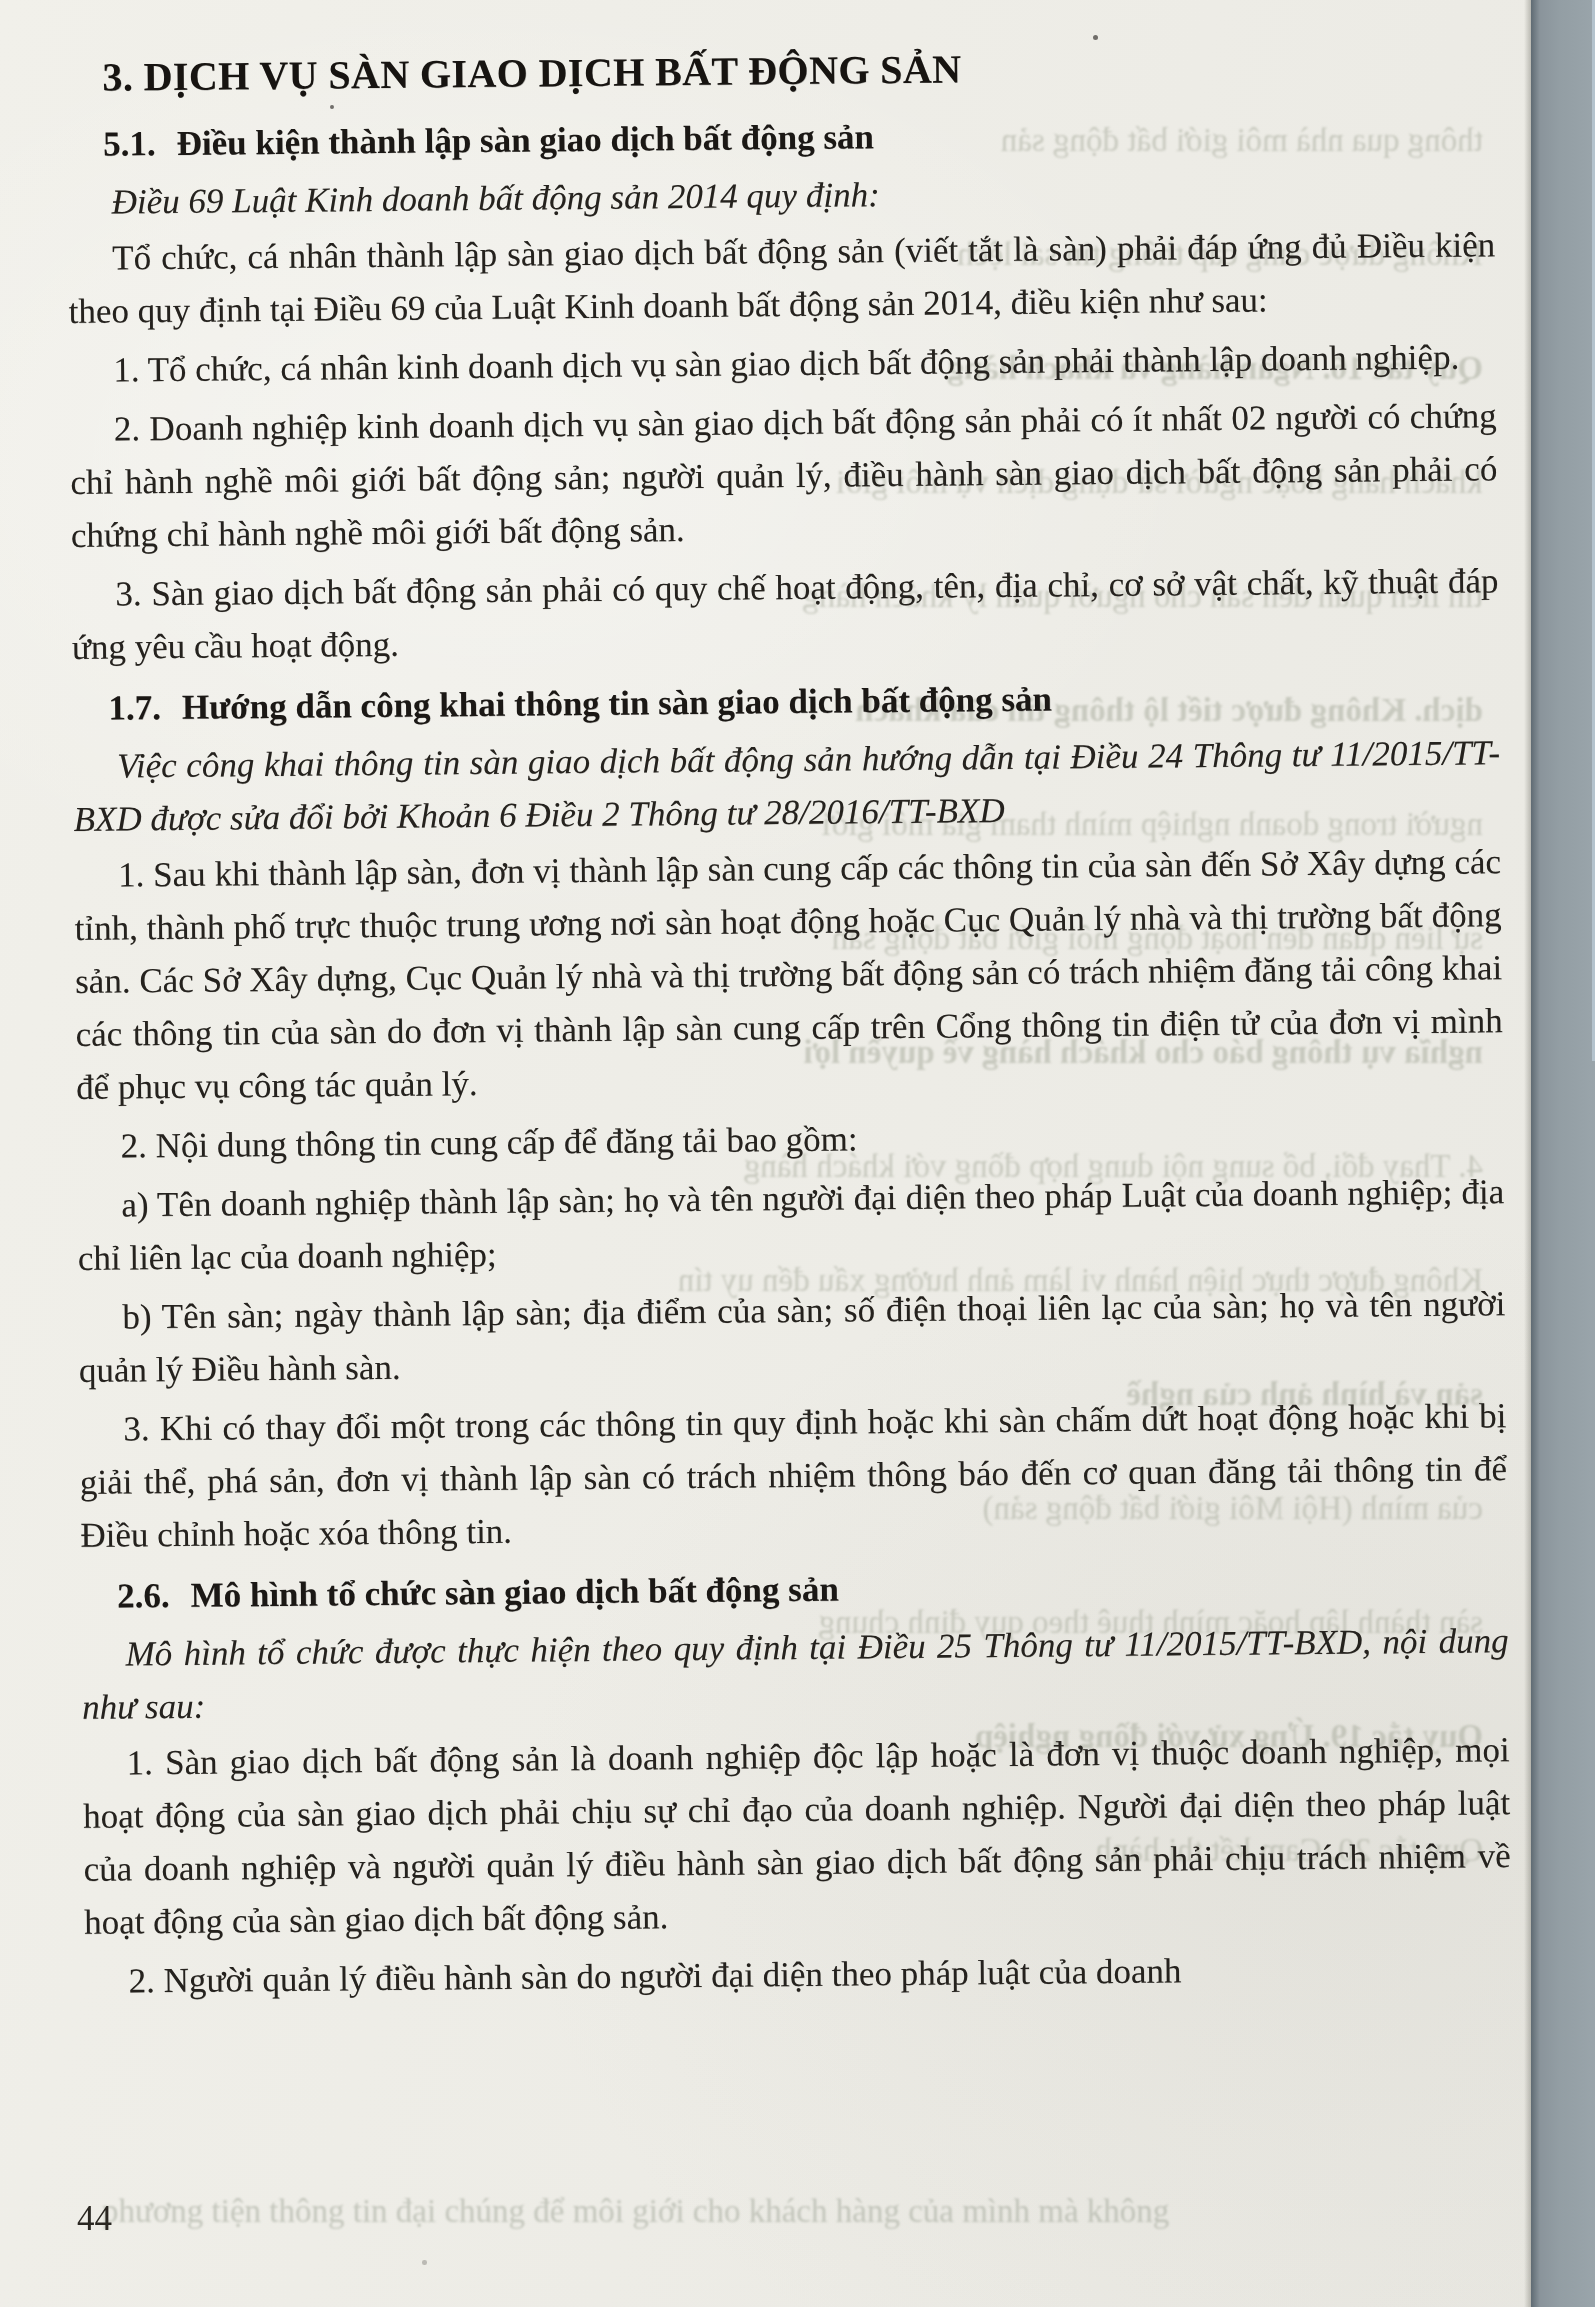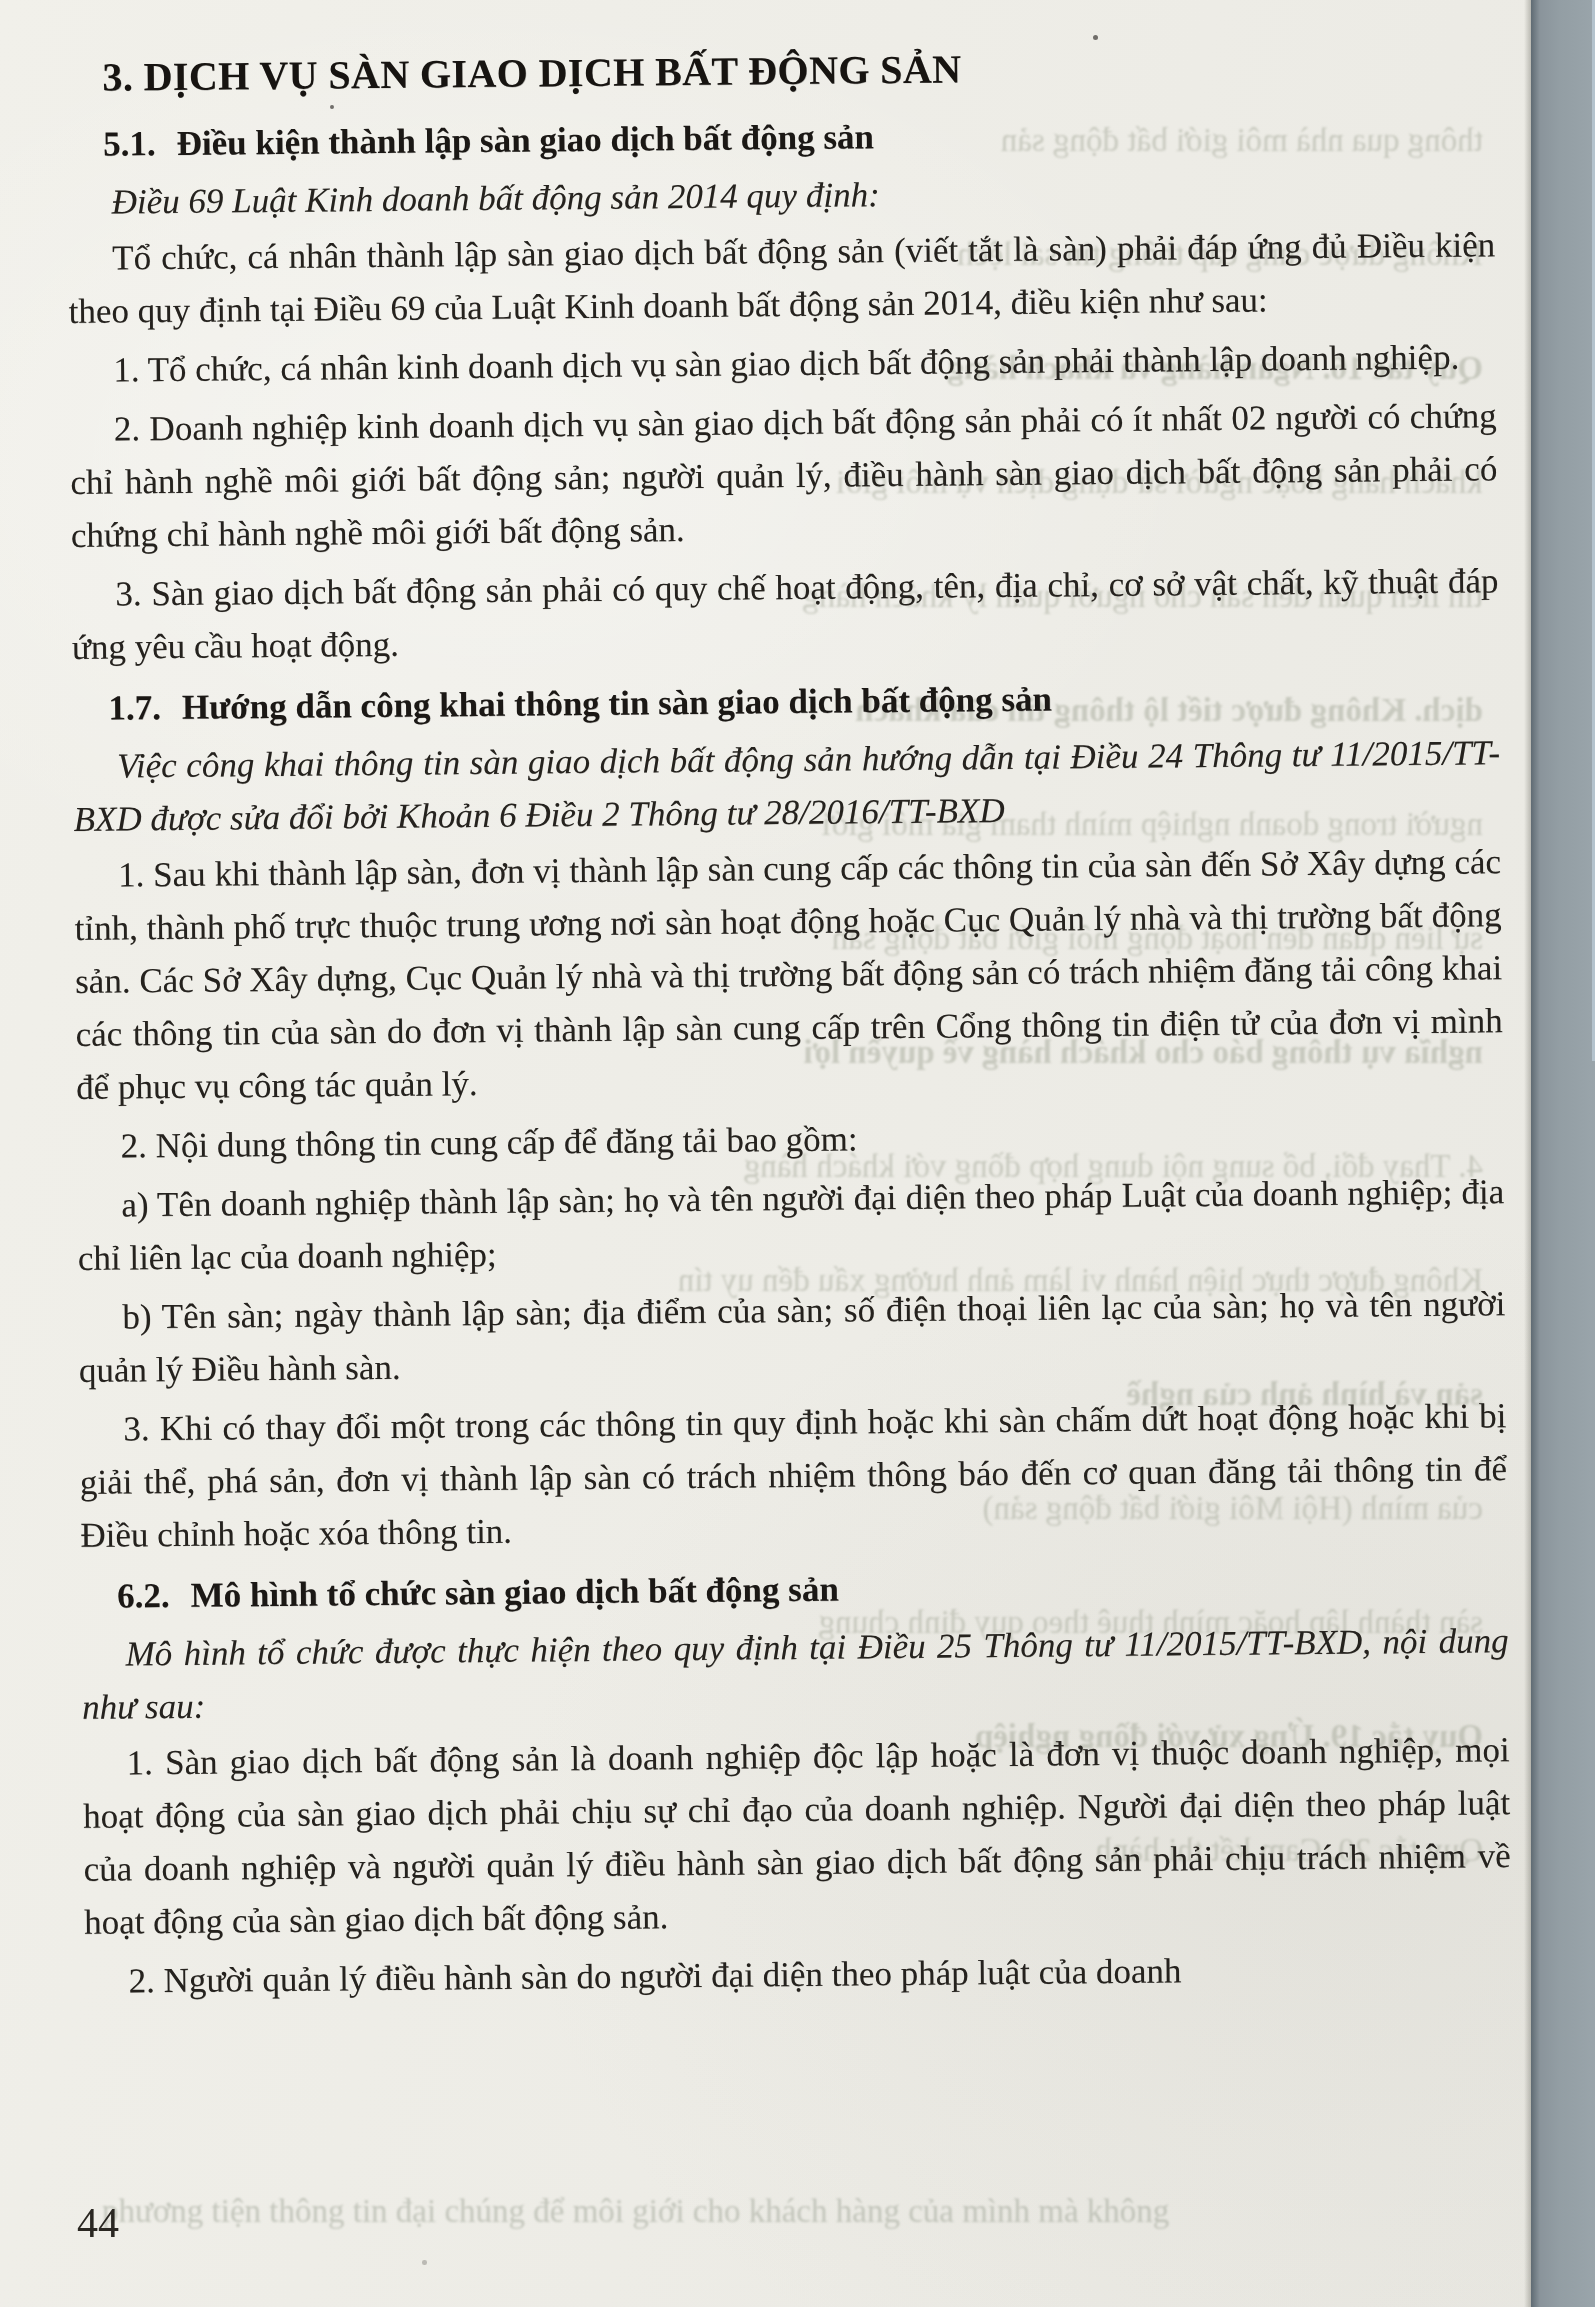--- a/index.html
+++ b/index.html
@@ -60,21 +60,21 @@
   .heading .hnum{margin-right:21px;}
   .ref{
     font-style:italic;text-indent:44px;text-align:justify;margin:1.5px 0 3px 0;
   }
   .para{
     text-indent:44px;text-align:justify;margin:3px 0 6px 0;
   }
   .doc, .ref, .para{text-shadow:0.2px 0.3px 0.4px rgba(40,38,34,.28);}
   .pagenum{
     position:absolute;left:77px;top:2199px;z-index:3;
-    font-size:42px;color:#2a2722;
+    font-size:35px;color:#2a2722;
   }
   .speck{position:absolute;border-radius:50%;background:rgba(45,42,38,.65);z-index:4;}
   .speck.s1{width:5.3px;height:5.3px;left:1093px;top:35px;}
   .speck.s2{width:3.8px;height:3.8px;left:330px;top:105px;}
   .speck.s3{width:4.5px;height:4.5px;left:422px;top:2260px;opacity:.4;}
 </style>
 </head>
 <body>
 
 <div class="paper"></div>
@@ -117,21 +117,21 @@
       <span class="hnum">1.7.</span><span>Hướng dẫn công khai thông tin sàn giao dịch bất động sản</span>
     </div>
     <div class="ref">Việc công khai thông tin sàn giao dịch bất động sản hướng dẫn tại Điều 24 Thông tư 11/2015/TT-BXD được sửa đổi bởi Khoản 6 Điều 2 Thông tư 28/2016/TT-BXD</div>
     <div class="para">1. Sau khi thành lập sàn, đơn vị thành lập sàn cung cấp các thông tin của sàn đến Sở Xây dựng các tỉnh, thành phố trực thuộc trung ương nơi sàn hoạt động hoặc Cục Quản lý nhà và thị trường bất động sản. Các Sở Xây dựng, Cục Quản lý nhà và thị trường bất động sản có trách nhiệm đăng tải công khai các thông tin của sàn do đơn vị thành lập sàn cung cấp trên Cổng thông tin điện tử của đơn vị mình để phục vụ công tác quản lý.</div>
     <div class="para">2. Nội dung thông tin cung cấp để đăng tải bao gồm:</div>
     <div class="para">a) Tên doanh nghiệp thành lập sàn; họ và tên người đại diện theo pháp Luật của doanh nghiệp; địa chỉ liên lạc của doanh nghiệp;</div>
     <div class="para">b) Tên sàn; ngày thành lập sàn; địa điểm của sàn; số điện thoại liên lạc của sàn; họ và tên người quản lý Điều hành sàn.</div>
     <div class="para">3. Khi có thay đổi một trong các thông tin quy định hoặc khi sàn chấm dứt hoạt động hoặc khi bị giải thể, phá sản, đơn vị thành lập sàn có trách nhiệm thông báo đến cơ quan đăng tải thông tin để Điều chỉnh hoặc xóa thông tin.</div>
 
     <div class="heading">
-      <span class="hnum">6.2.</span><span>Mô hình tổ chức sàn giao dịch bất động sản</span>
+      <span class="hnum">2.6.</span><span>Mô hình tổ chức sàn giao dịch bất động sản</span>
     </div>
     <div class="ref">Mô hình tổ chức được thực hiện theo quy định tại Điều 25 Thông tư 11/2015/TT-BXD, nội dung như sau:</div>
     <div class="para">1. Sàn giao dịch bất động sản là doanh nghiệp độc lập hoặc là đơn vị thuộc doanh nghiệp, mọi hoạt động của sàn giao dịch phải chịu sự chỉ đạo của doanh nghiệp. Người đại diện theo pháp luật của doanh nghiệp và người quản lý điều hành sàn giao dịch bất động sản phải chịu trách nhiệm về hoạt động của sàn giao dịch bất động sản.</div>
     <div class="para">2. Người quản lý điều hành sàn do người đại diện theo pháp luật của doanh</div>
 
   </div>
 </div>
 
 <div class="pagenum">44</div>
 

